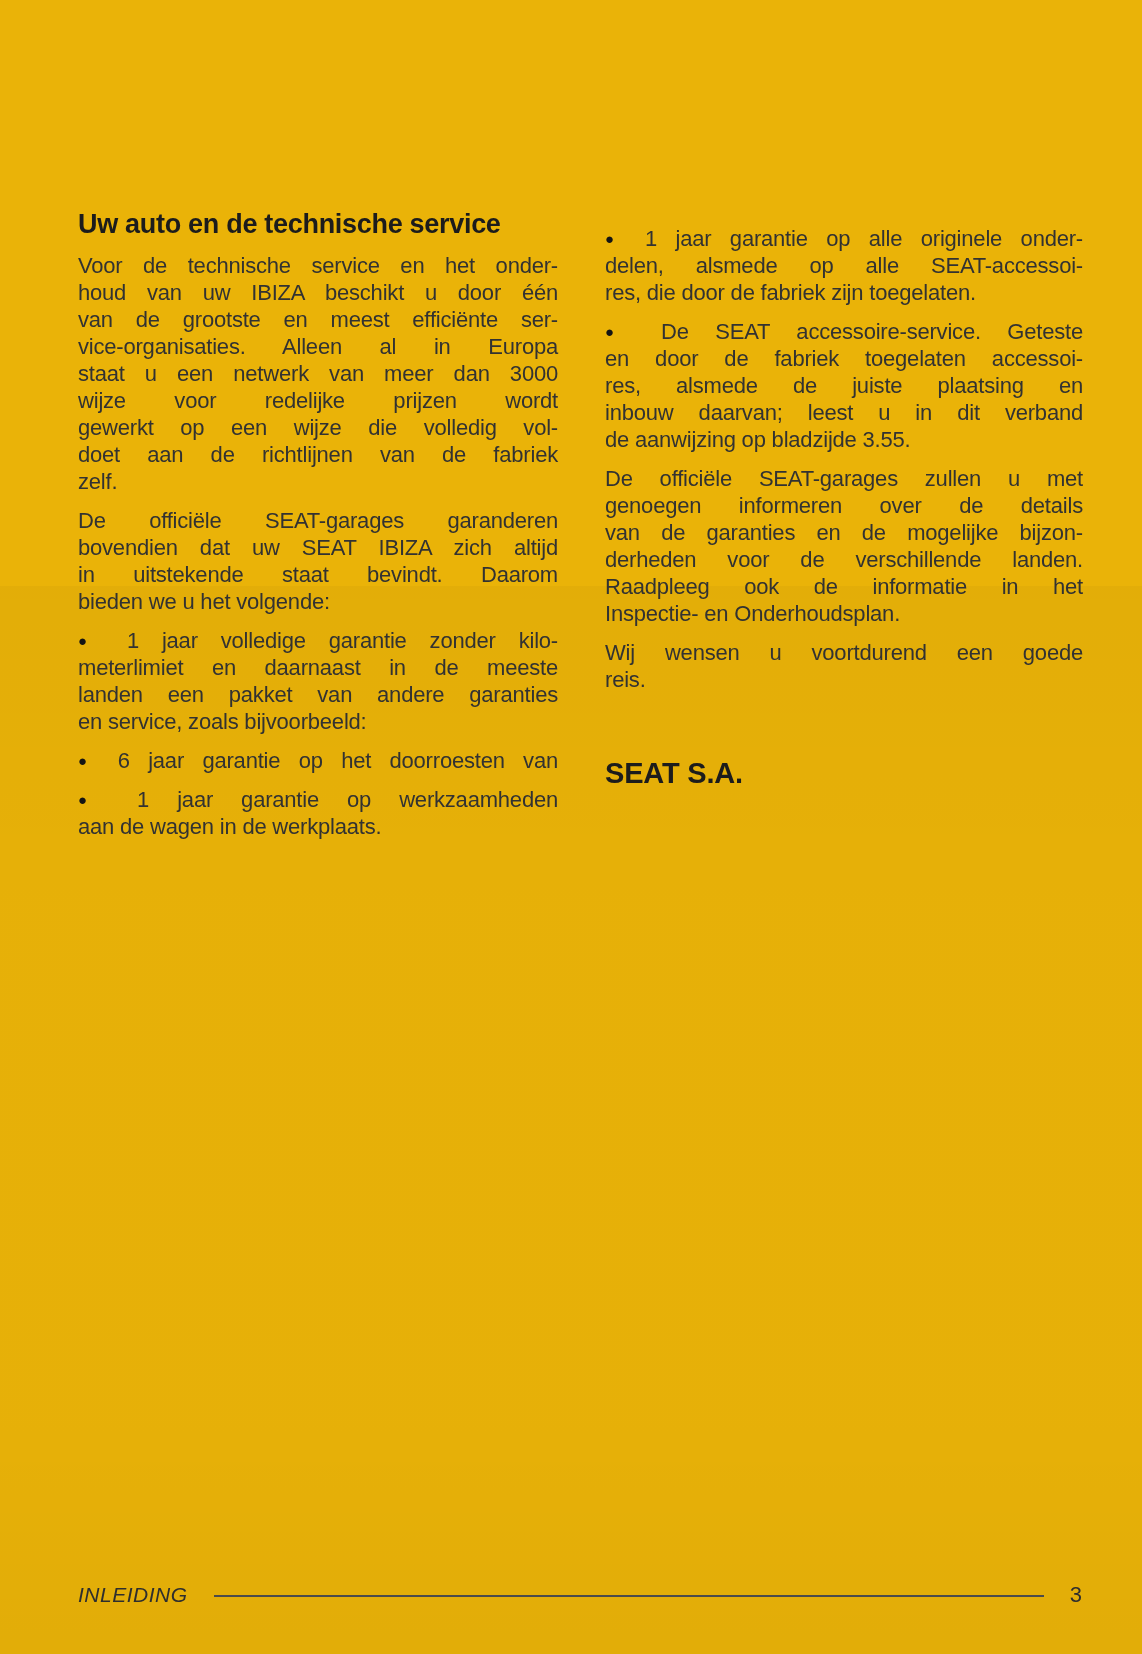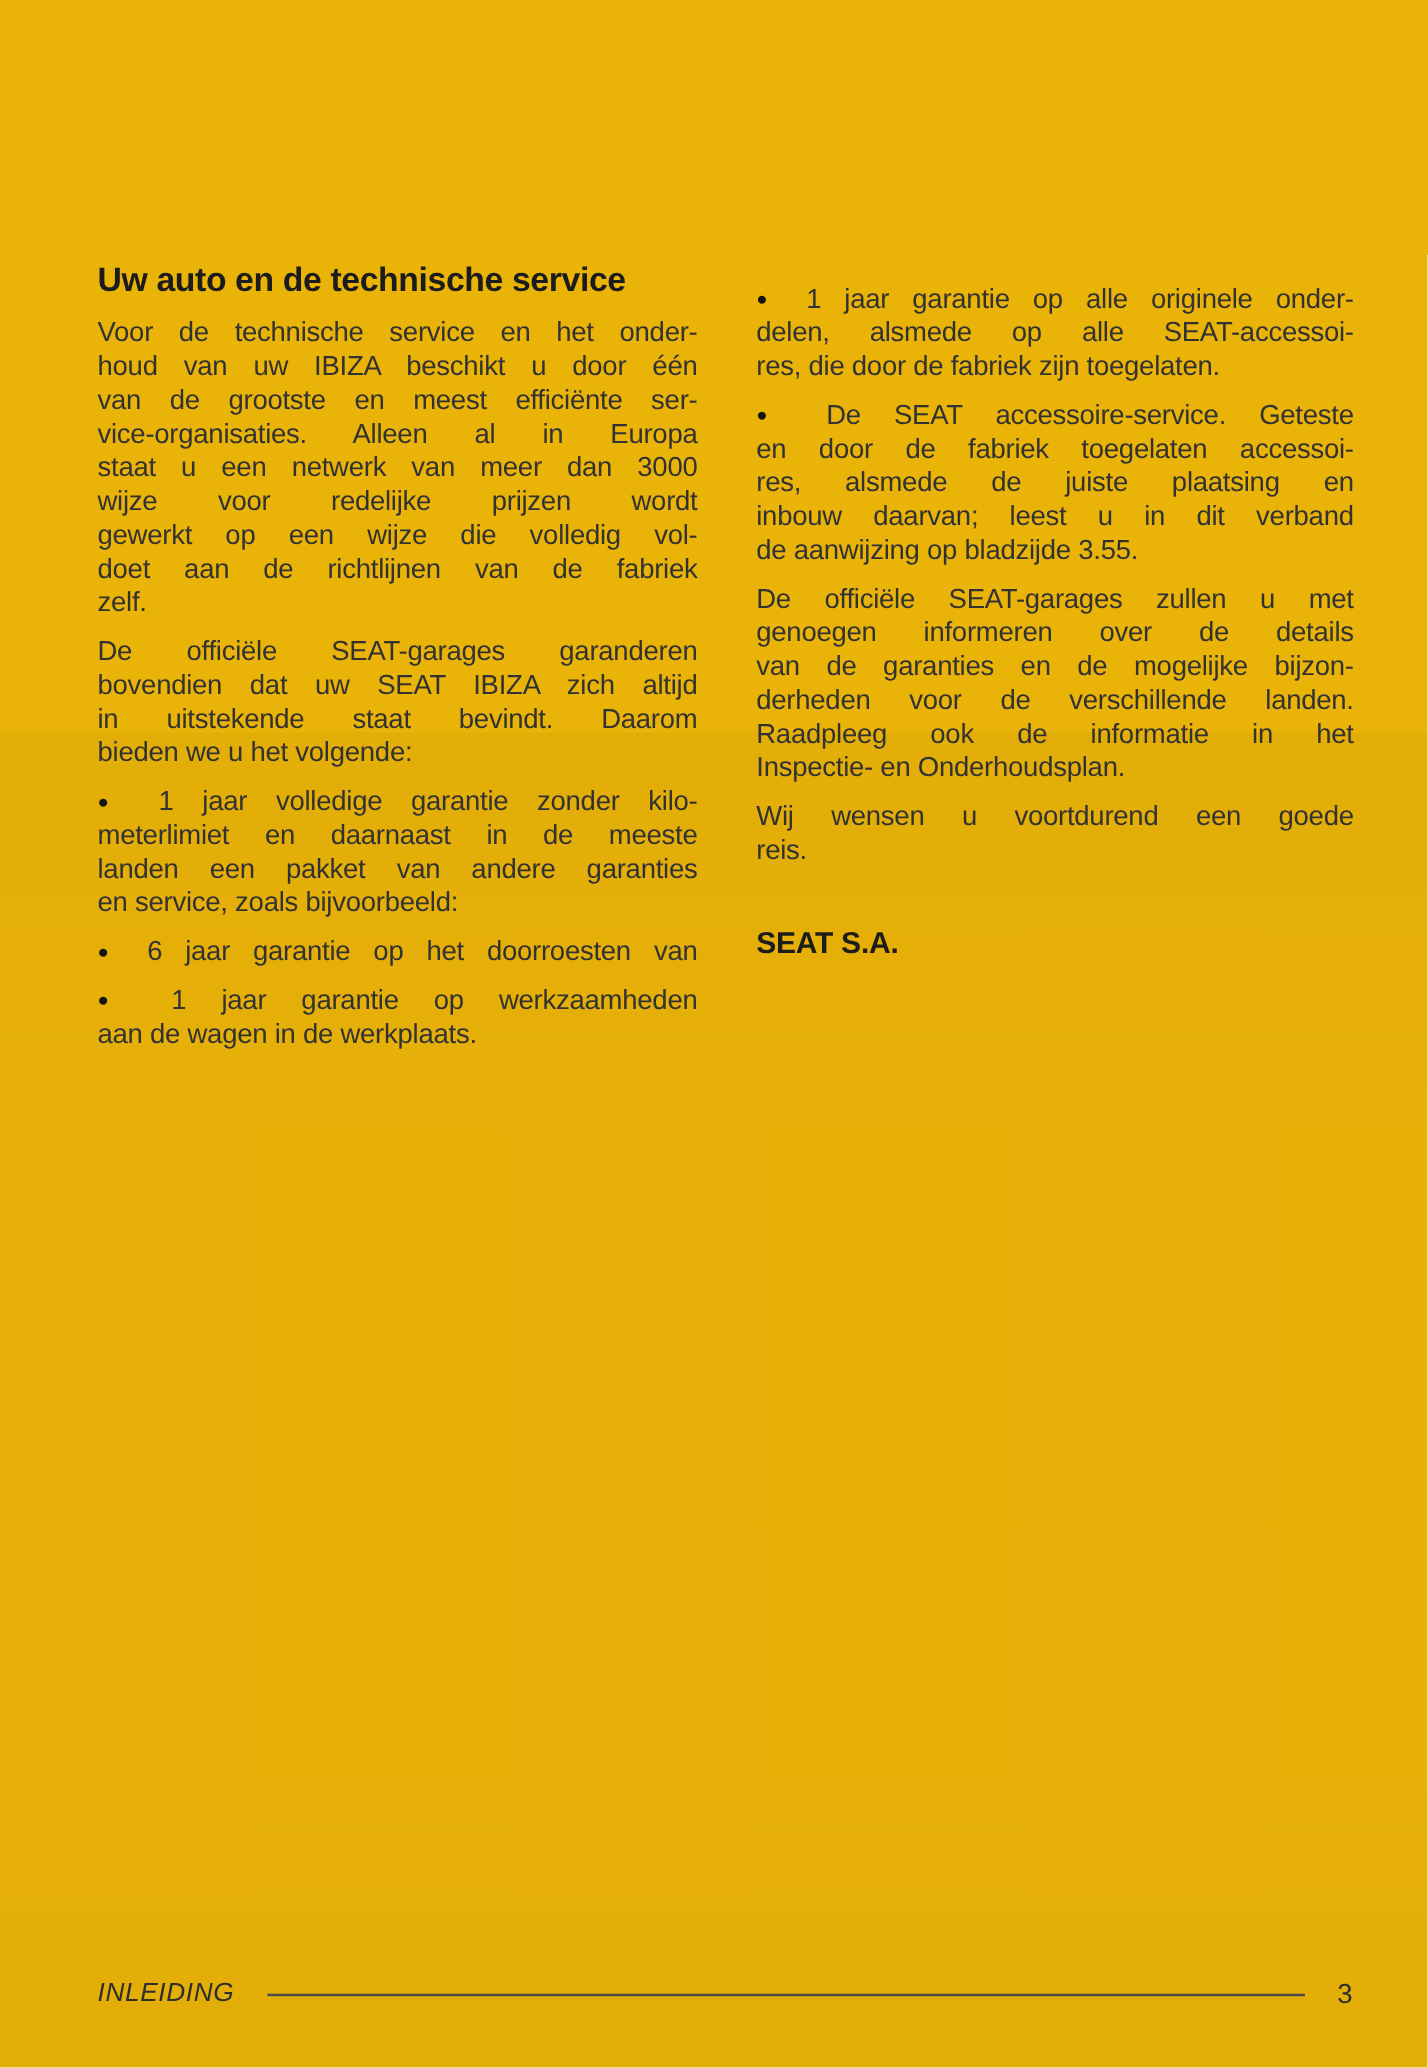--- a/index.html
+++ b/index.html
@@ -58,22 +58,22 @@
   .line.last {
     text-align-last: left;
   }
   .dot {
     font-size: 15px;
     line-height: 1;
     vertical-align: 2px;
     color: #141414;
   }
   .signature {
-    margin-top: 48px;
-    font-size: 24px;
+    margin-top: 64px;
+    font-size: 29px;
     font-weight: bold;
     letter-spacing: -0.2px;
     color: #1c1c1c;
   }
   .footer {
     position: absolute;
     left: 78px;
     right: 60px;
     top: 1582px;
     height: 26px;

